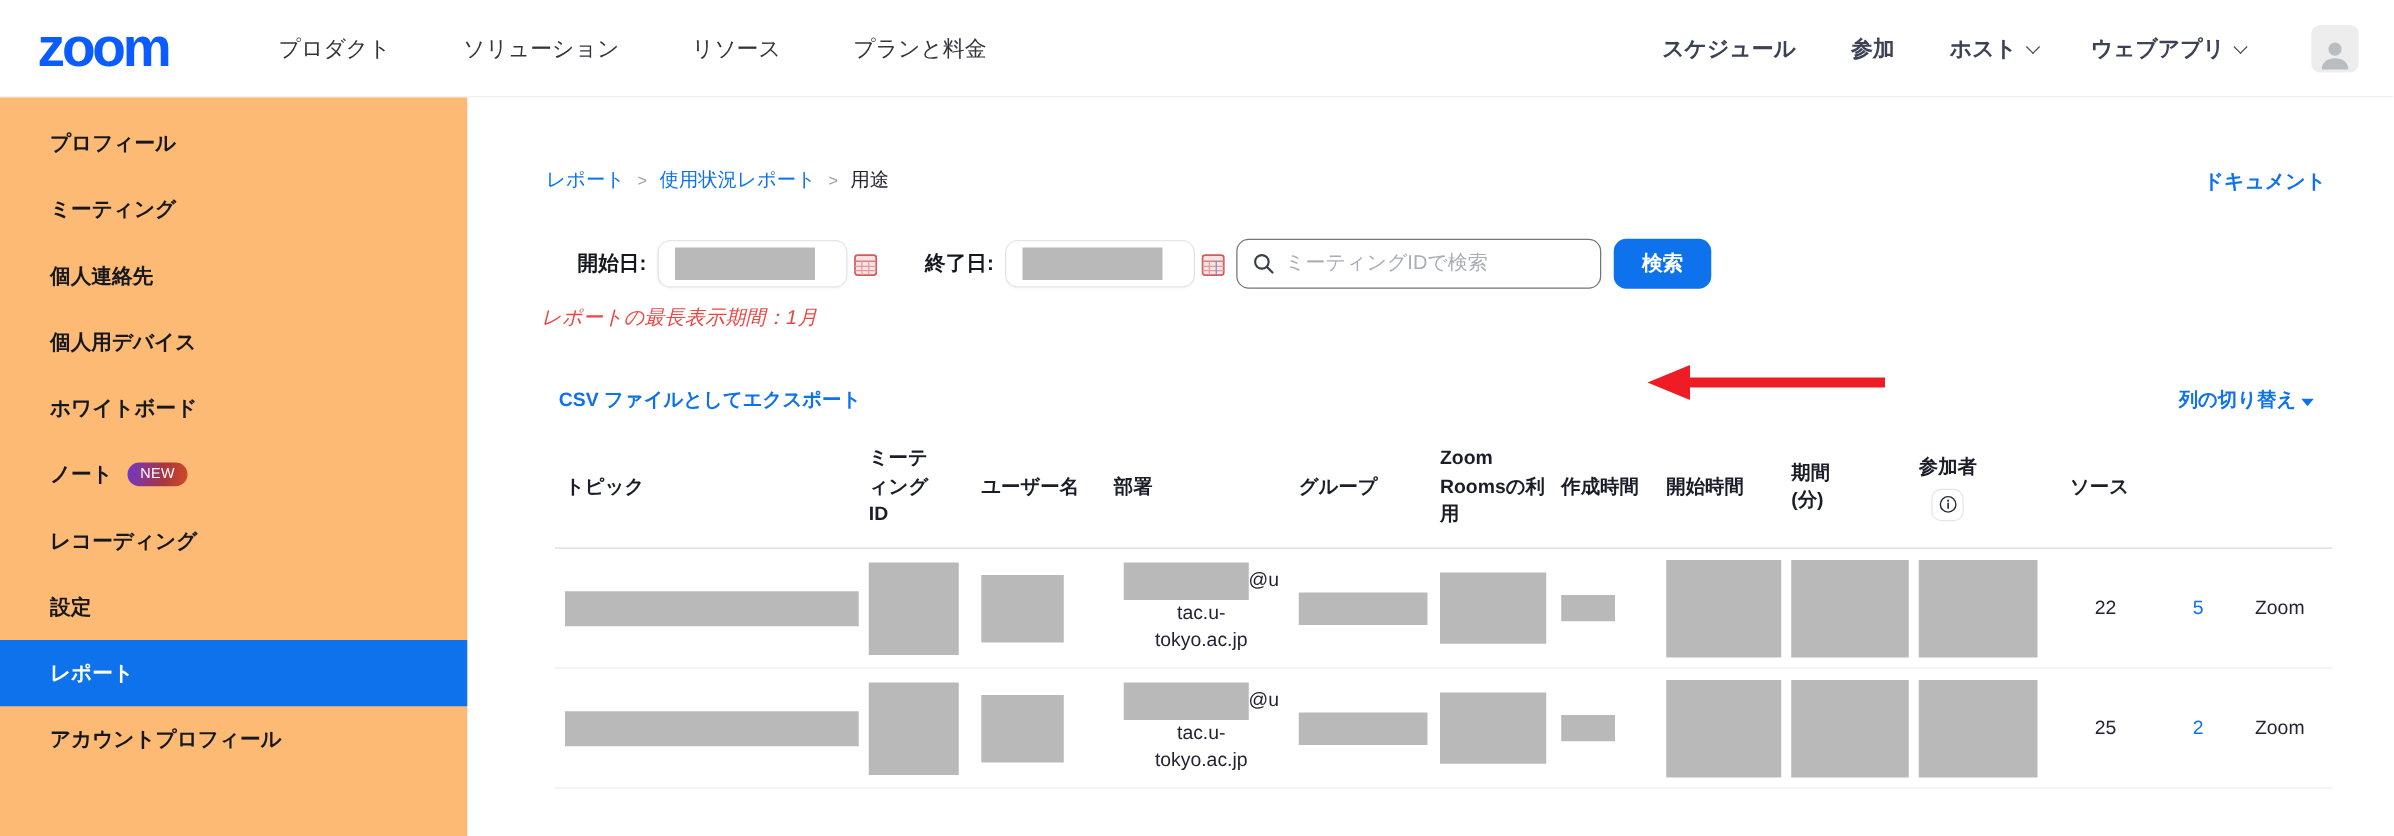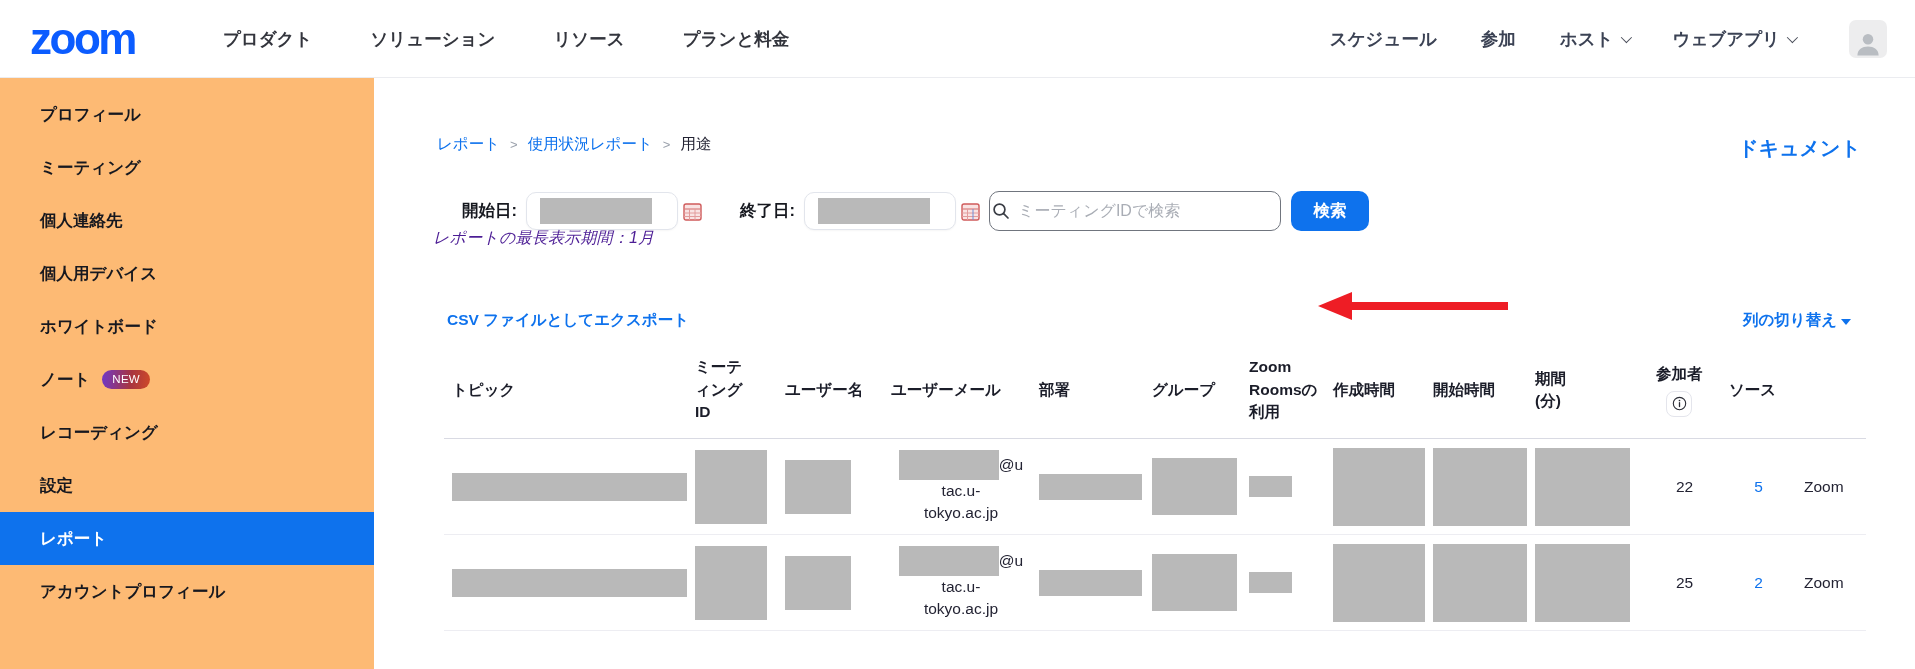--- a/index.html
+++ b/index.html
@@ -4,21 +4,21 @@
 <style>
   * { margin:0; padding:0; box-sizing:border-box; }
   html,body { width:1915px; height:669px; background:#fff; overflow:hidden;
               font-family:"Liberation Sans","DejaVu Sans",sans-serif; color:#232333; }
 
   
   .topnav { height:78px; display:flex; align-items:center; padding:0 28px 0 30px;
             background:#fff; border-bottom:1px solid #ebecf0; }
   .logo { font-size:44px; font-weight:800; color:#0b5cff; letter-spacing:-2.5px; line-height:1; }
   .nav-left { display:flex; gap:58px; margin-left:88px; }
-  .nav-left .nav-item { font-size:17.5px; font-weight:700; color:#33353d; cursor:pointer; }
+  .nav-left .nav-item { font-size:17.5px; font-weight:400; color:#33353d; cursor:pointer; }
   .nav-right { margin-left:auto; display:flex; align-items:center; gap:44px; }
   .nav-right .nav-item { font-size:17.5px; font-weight:600; color:#3b4254; cursor:pointer;
                          display:flex; align-items:center; gap:7px; }
   .chev { width:8px; height:8px; border-right:1.8px solid #4a4e5a; border-bottom:1.8px solid #4a4e5a;
           transform:rotate(45deg) translateY(-2px); display:inline-block; }
   .avatar { width:38px; height:38px; border-radius:7px; background:#ededee; margin-left:10px;
             display:flex; align-items:flex-end; justify-content:center; overflow:hidden; cursor:pointer; }
 
   
   .shell { display:flex; height:591px; }
@@ -31,51 +31,51 @@
                background:linear-gradient(95deg,#6f38c8 0%,#a8353f 60%,#cf4a28 100%); }
 
   .main { position:relative; flex:1; background:#fff; }
 
   
   .breadcrumb { position:absolute; left:63px; top:56px; display:flex; gap:10px; align-items:center;
                 font-size:15.5px; }
   .bc-link { color:#0e72ed; cursor:pointer; }
   .bc-sep { color:#9aa0ab; font-size:13px; }
   .bc-current { color:#232333; }
-  .doc-link { position:absolute; right:54px; top:57px; font-size:20px; font-weight:600;
+  .doc-link { position:absolute; right:54px; top:57px; font-size:16px; font-weight:600;
               color:#0e72ed; cursor:pointer;margin-left:22px; }
 
   
   .filter-row { position:absolute; left:59px; top:113px; display:flex; align-items:center; }
   .f-label { font-size:16.5px; font-weight:600; color:#16181f; margin-right:9px;padding-left:29px; }
   .date-input { width:152px; height:38px; background:#fff; border:1px solid #e2e5ec;
                 border-radius:10px; box-shadow:0 1px 2px rgba(0,0,0,.04);
                 display:flex; align-items:center; padding-left:13px; cursor:text; }
   .redact { background:#b9b9b9; }
   .date-redact { width:112px; height:26px; }
   .cal-icon { width:19px; height:19px; margin:0 9px 0 5px; flex-shrink:0; cursor:pointer; }
   .search-box { width:292px; height:40px; border:1px solid #70757e; border-radius:10px;
-                display:flex; align-items:center; padding:0 10px 0 2px; background:#fff; }
+                display:flex; align-items:center; padding:0 10px 0 12px; background:#fff; }
   .search-box svg { flex-shrink:0; }
   .search-input { border:none; outline:none; width:100%; font-size:16px; margin-left:8px;
                   font-family:"Liberation Sans",sans-serif; color:#232333; background:transparent; }
   .search-input::placeholder { color:#a9adb5; }
   .search-btn { width:78px; height:40px; margin-left:10px; background:#0e72ed; color:#fff;
                 border:none; border-radius:10px; font-size:16.5px; font-weight:600;
                 font-family:"Liberation Sans",sans-serif; cursor:pointer; }
 
   
   .arrow { position:absolute; left:944px; top:213px; width:196px; height:30px; }
   .arrow .head { position:absolute; left:0; top:1px; width:0; height:0;
                  border-top:14px solid transparent; border-bottom:14px solid transparent;
                  border-right:34px solid #ee1d25; }
   .arrow .shaft { position:absolute; left:26px; top:11px; width:164px; height:8px; background:#ee1d25; }
 
-  .note { position:absolute; left:59px; top:150px; font-size:16px; font-style:italic;
-          color:#4c1d95; letter-spacing:.2px; }
+  .note { position:absolute; left:59px; top:166px; font-size:16px; font-style:italic;
+          color:#ef4444; letter-spacing:.2px; }
 
   
   .toolbar { position:absolute; left:73px; right:64px; top:232px; display:flex;
              justify-content:space-between; align-items:center; }
   .csv-link { font-size:15.5px; font-weight:600; color:#0e72ed; cursor:pointer; }
   .cols-link { font-size:15.5px; font-weight:600; color:#0e72ed; cursor:pointer;
                display:flex; align-items:center; gap:4px; }
   .tri-down { width:0; height:0; border-left:5px solid transparent; border-right:5px solid transparent;
               border-top:6px solid #0e72ed; display:inline-block; margin-top:2px; }
 
@@ -238,21 +238,20 @@
     </div>
 
     <div class="table">
 
       <div class="tgrid thead">
         <div class="th">トピック</div>
         <div class="th">
             <span class="wrap-narrow">ミーティング ID</span>
           </div>
         <div class="th">ユーザー名</div>
-        <div class="th">ユーザーメール</div>
         <div class="th">部署</div>
         <div class="th">グループ</div>
         <div class="th">Zoom Roomsの利用</div>
         <div class="th">作成時間</div>
         <div class="th">開始時間</div>
         <div class="th">
             <span class="wrap-dur">期間 (分)</span>
           </div>
         <div class="th">
           <span class="th-part">

